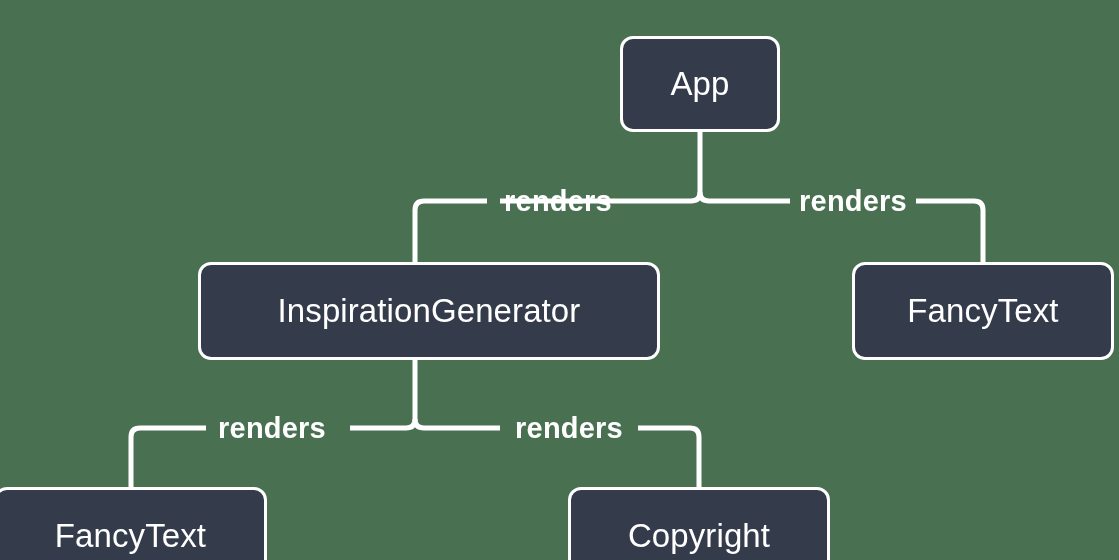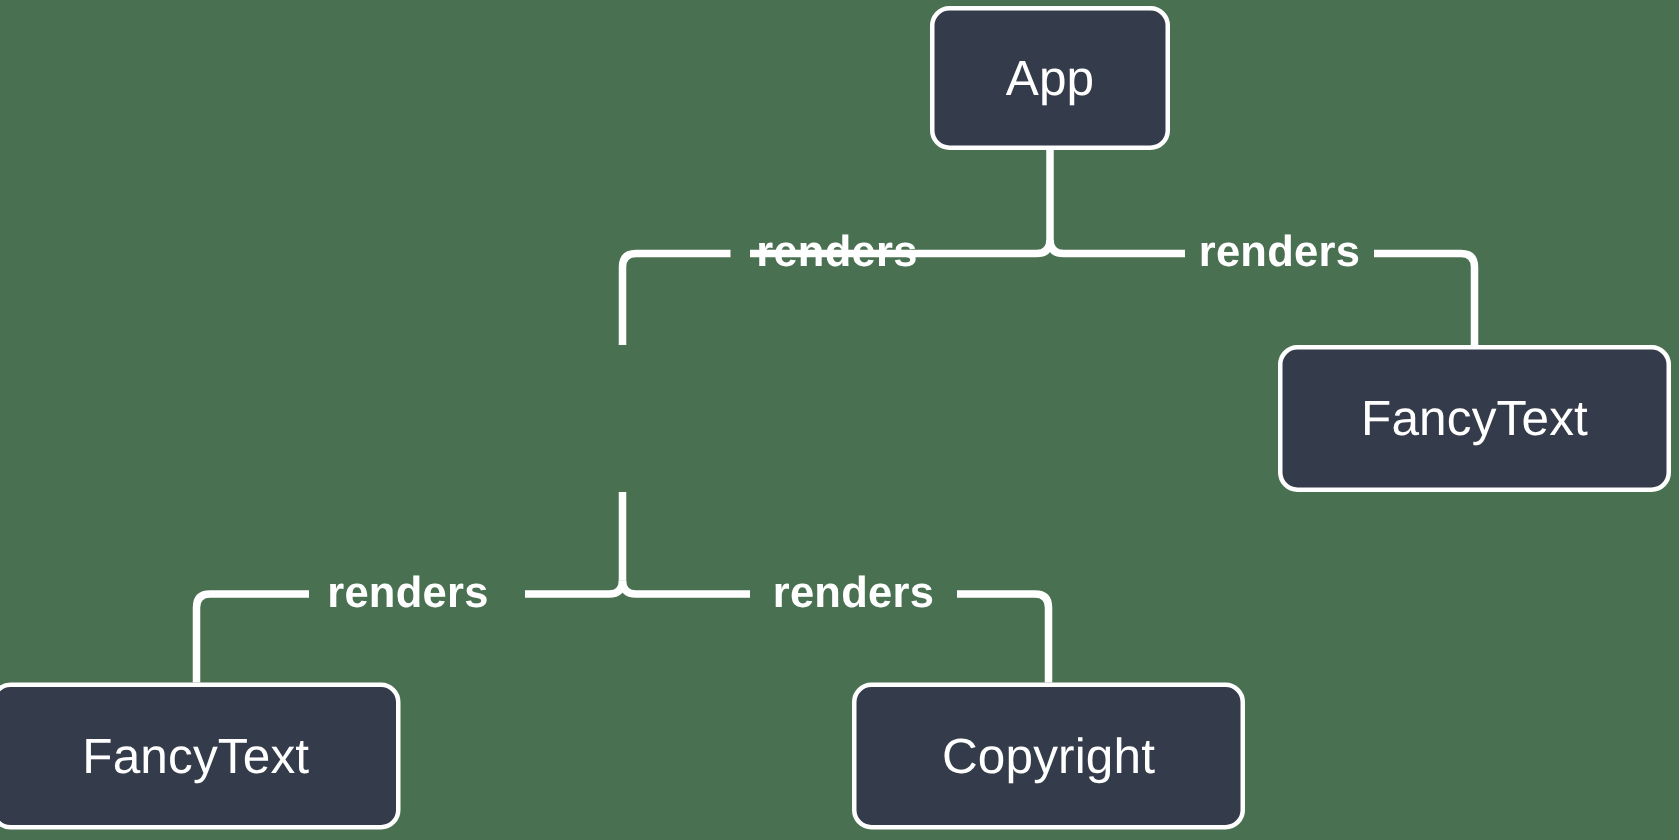--- a/index.html
+++ b/index.html
@@ -10,20 +10,21 @@
     width: 1119px;
     height: 560px;
     background: #4a7052;
     font-family: "Liberation Sans", sans-serif;
     overflow: hidden;
   }
   #diagram {
     position: relative;
     width: 1119px;
     height: 416px;
+    margin-top: 32px;
   }
   #connectors {
     position: absolute;
     top: 0;
     left: 0;
     width: 1119px;
     height: 560px;
   }
   .node {
     position: absolute;
@@ -91,20 +92,23 @@
              L 500 396"></path>
     <path d="M 638 396 L 690 396
              Q 699 396 699 405
              L 699 455"></path>
   </svg>
 
   <div class="node" id="node-app">
     <span>App</span>
   </div>
 
+  <div class="node" id="node-inspiration">
+    <span>InspirationGenerator</span>
+  </div>
 
   <div class="node" id="node-fancytext-right">
     <span>FancyText</span>
   </div>
 
   <div class="node" id="node-fancytext-bottom">
     <span>FancyText</span>
   </div>
 
   <div class="node" id="node-copyright">

